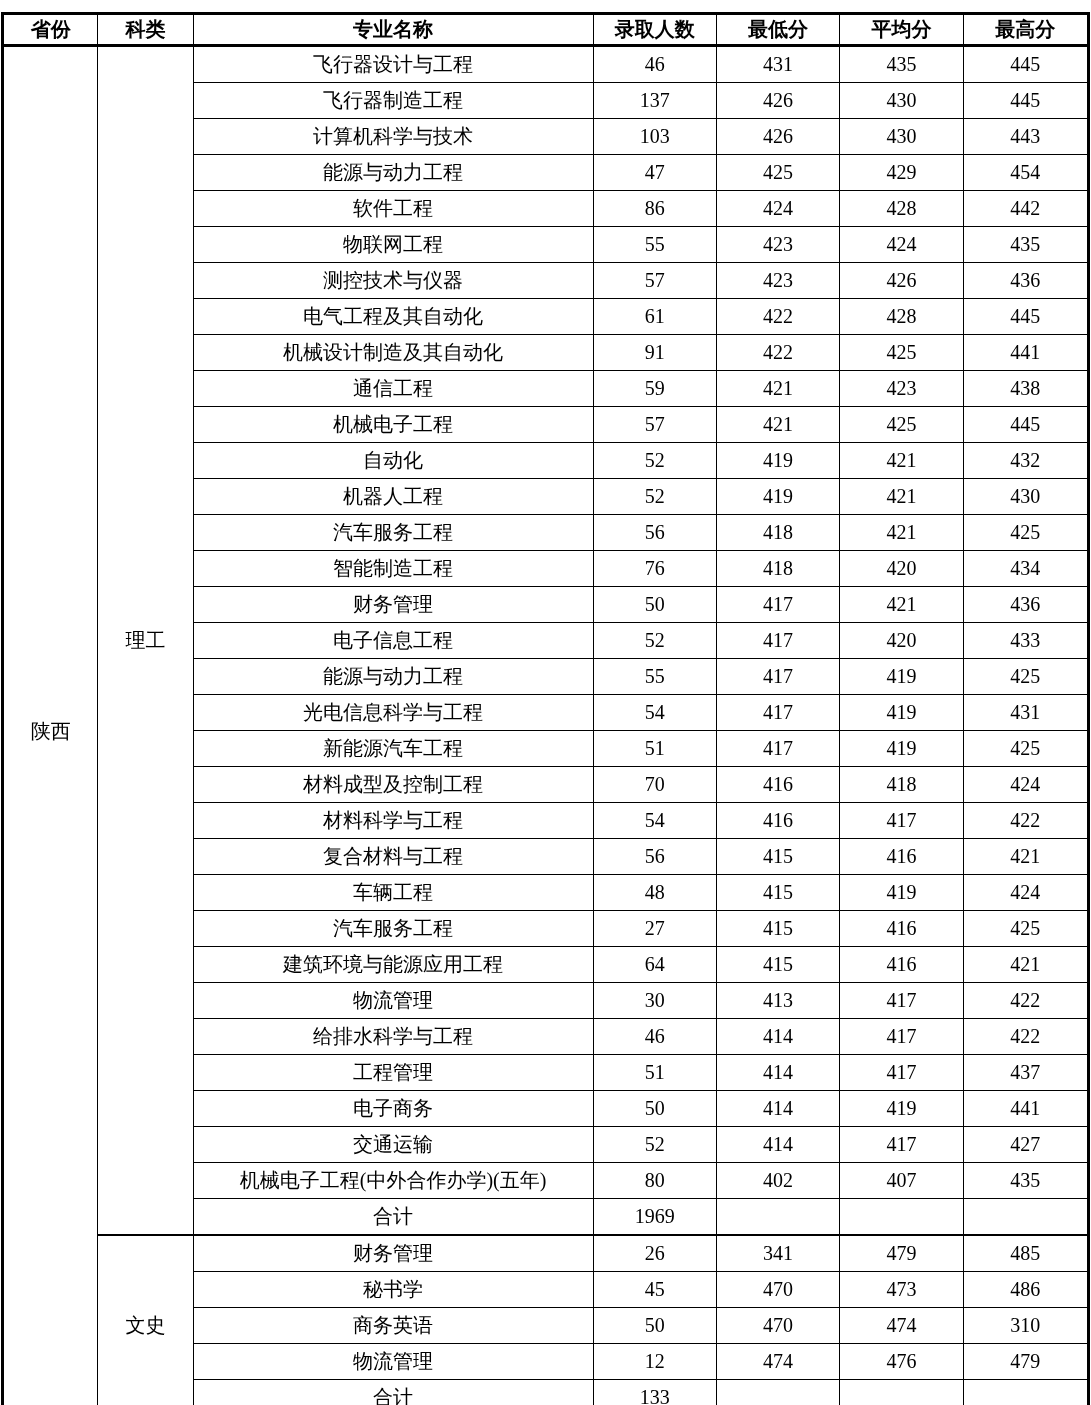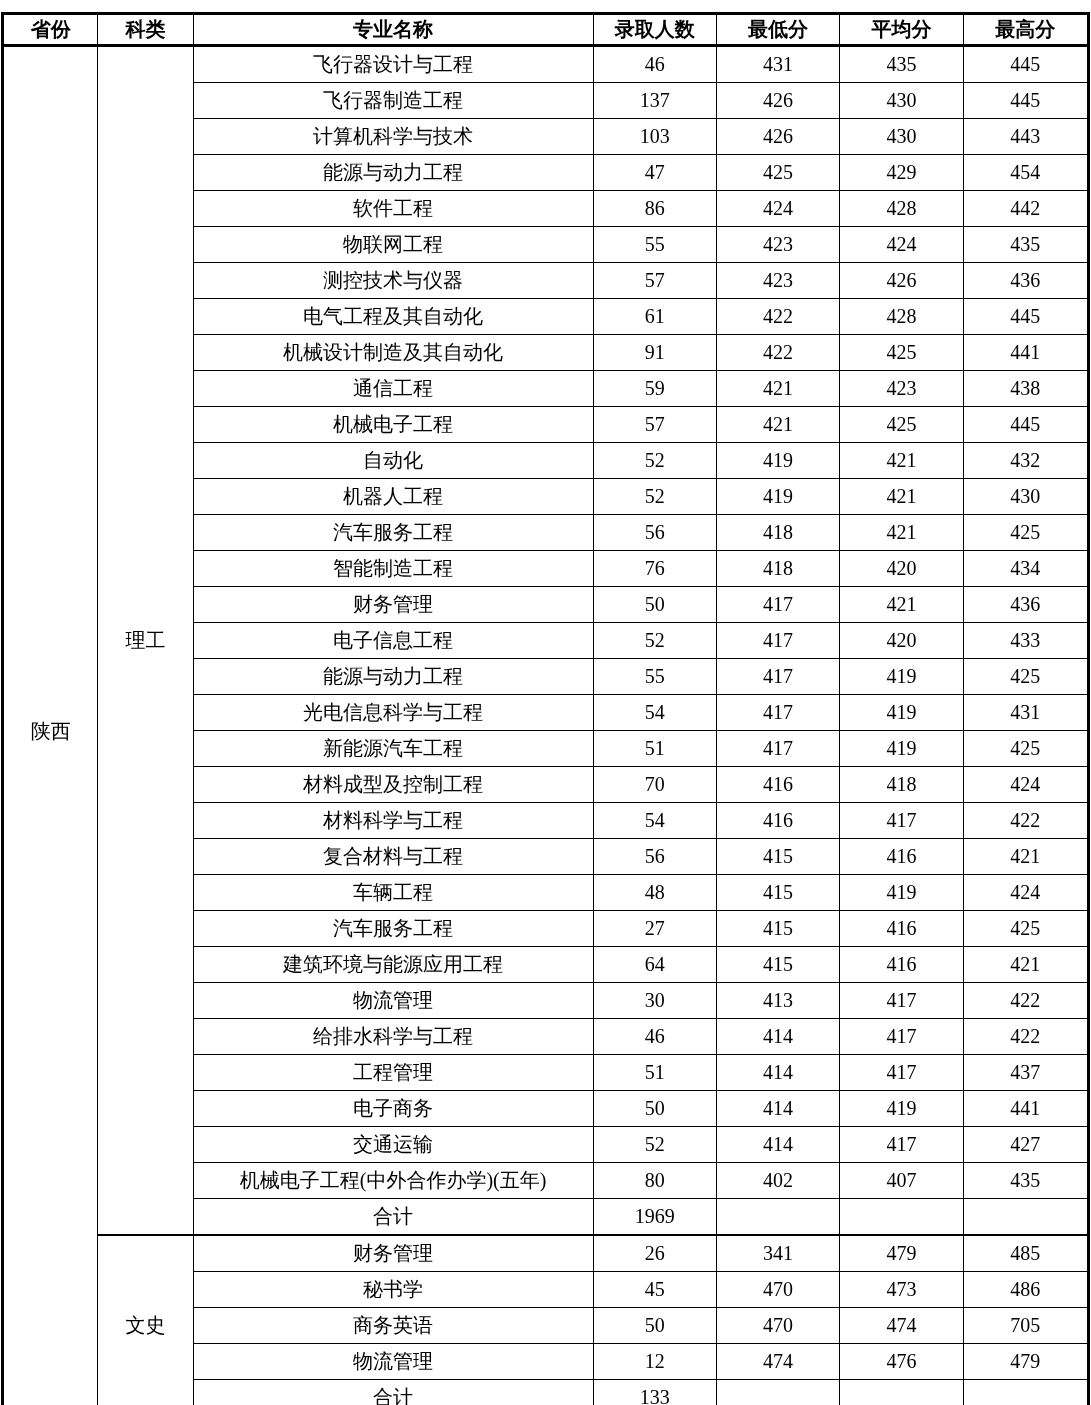--- a/index.html
+++ b/index.html
@@ -318,21 +318,21 @@
         <td>45</td>
         <td>470</td>
         <td>473</td>
         <td>486</td>
       </tr>
       <tr>
         <td>商务英语</td>
         <td>50</td>
         <td>470</td>
         <td>474</td>
-        <td>705</td>
+        <td>310</td>
       </tr>
       <tr>
         <td>物流管理</td>
         <td>12</td>
         <td>474</td>
         <td>476</td>
         <td>479</td>
       </tr>
       <tr>
         <td>合计</td>

